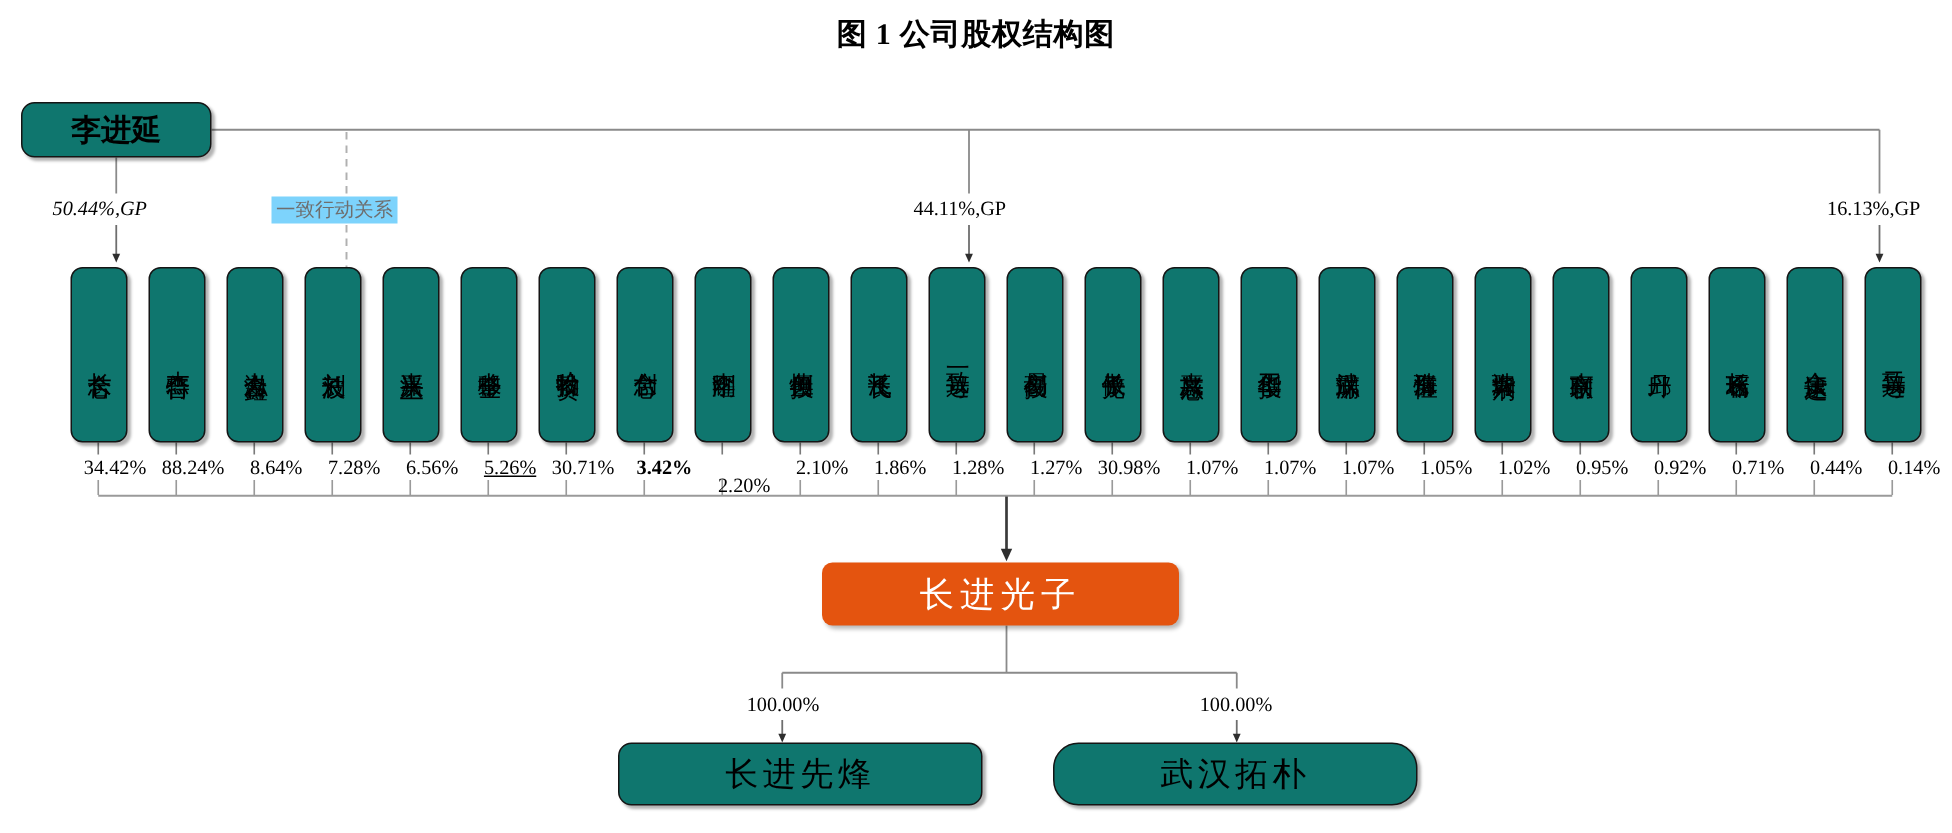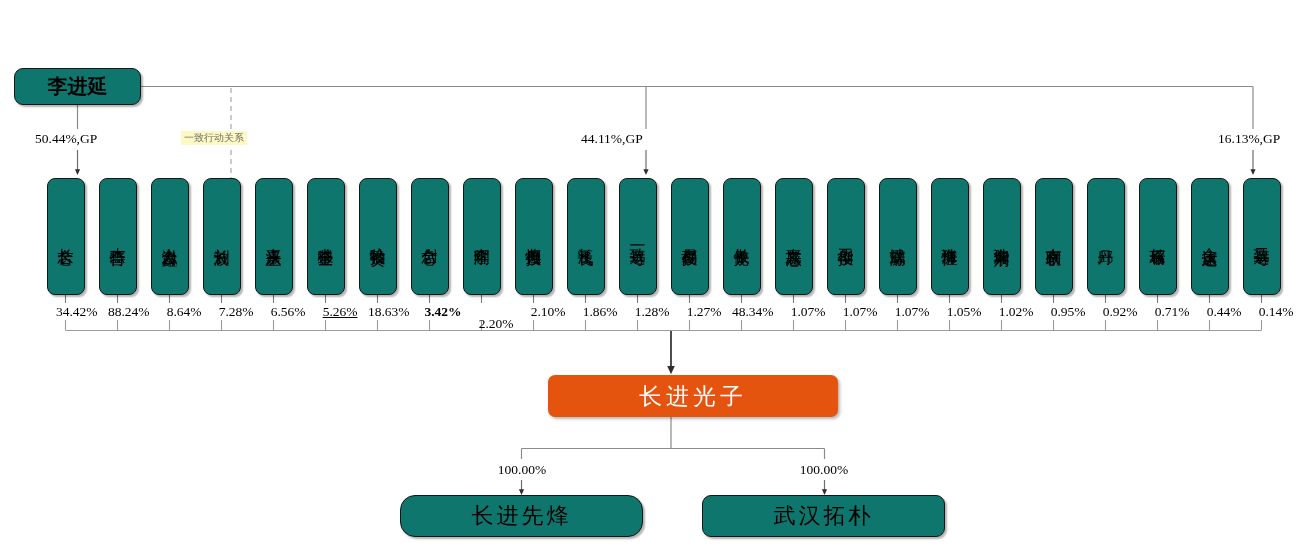--- a/index.html
+++ b/index.html
@@ -86,43 +86,43 @@
     text-align: right;
     font-size: 13.5px;
     font-family: "Liberation Serif", "DejaVu Serif", serif;
     white-space: nowrap;
   }
 
   
   #company-box {
     left: 548px;
     top: 375px;
-    width: 290px;
+    width: 238px;
     height: 42px;
     border: none;
     border-radius: 7px;
     background: #E4540F;
     color: #ffffff;
     font-size: 23px;
     letter-spacing: 4px;
     font-weight: normal;
     box-shadow: 2px 2px 3px rgba(0,0,0,0.28);
   }
 
   
   .sub-box {
     top: 495px;
     width: 243px;
     height: 42px;
     font-size: 22px;
     letter-spacing: 3px;
     border-radius: 9px;
   }
-  #sub-box-0 { left: 400px; border-radius: 15px; }
-  #sub-box-1 { left: 702px; }
+  #sub-box-0 { left: 412px; }
+  #sub-box-1 { left: 702px; border-radius: 17px; }
 
   .sub-pct {
     position: absolute;
     top: 462px;
     width: 90px;
     text-align: center;
     font-size: 13.5px;
     white-space: nowrap;
   }
   #sub-pct-0 { left: 477px; }
@@ -139,40 +139,41 @@
 
   
   .gp-label {
     position: absolute;
     font-size: 13.5px;
     white-space: nowrap;
     text-align: center;
     background: #ffffff;
     padding: 0 2px;
   }
-  #gp-label-0 { left: 33px;  top: 131px; }
-  #gp-label-1 { left: 579px; top: 131px; }
+  #gp-label-0 { left: 33px;  top: 131px; font-style: italic; }
+  #gp-label-1 { left: 607px; top: 131px; }
   #gp-label-2 { left: 1216px; top: 131px; }
 
   #concert-label {
     position: absolute;
     left: 181px;
     top: 131px;
-    font-size: 10px;
+    font-size: 13px;
     color: #6e6e6e;
     white-space: nowrap;
-    background: #fef9c3;
+    background: #7dd3fc;
     padding: 0 3px;
   }
 </style>
 </head>
 <body>
 
 <div id="chart-root">
 
+  <div id="figure-title">图 1 公司股权结构图</div>
 
   <svg id="wire-layer" viewBox="0 0 1301 555" xmlns="http://www.w3.org/2000/svg">
     <defs>
       <marker id="arrowDark" markerWidth="7" markerHeight="7" refX="3.2" refY="3.1" orient="auto" markerUnits="userSpaceOnUse">
         <path d="M0.4,0.5 L6.2,3.1 L0.4,5.7 z" fill="#2E2E2E"></path>
       </marker>
       <marker id="arrowBig" markerWidth="10" markerHeight="10" refX="4.6" refY="4.4" orient="auto" markerUnits="userSpaceOnUse">
         <path d="M0.5,0.6 L8.8,4.4 L0.5,8.2 z" fill="#2E2E2E"></path>
       </marker>
     </defs>
@@ -339,28 +340,28 @@
   <div class="node-box sh-box" id="sh-box-23" style="left:1242.5px;">
       <span class="sh-label">致远二号</span>
     </div>
 
   <div class="sh-pct" style="left:33.5px;">34.42%</div>
   <div class="sh-pct" style="left:85.5px;">88.24%</div>
   <div class="sh-pct" style="left:137.5px;">8.64%</div>
   <div class="sh-pct" style="left:189.5px;">7.28%</div>
   <div class="sh-pct" style="left:241.5px;">6.56%</div>
   <div class="sh-pct" style="left:293.5px;text-decoration:underline;">5.26%</div>
-  <div class="sh-pct" style="left:345.5px;">18.63%</div>
+  <div class="sh-pct" style="left:345.5px;">30.71%</div>
   <div class="sh-pct" style="left:397.5px;font-weight:bold;">3.42%</div>
   <div class="sh-pct" style="left:449.5px;margin-top:12px;">2.20%</div>
   <div class="sh-pct" style="left:501.5px;">2.10%</div>
   <div class="sh-pct" style="left:553.5px;">1.86%</div>
   <div class="sh-pct" style="left:605.5px;">1.28%</div>
   <div class="sh-pct" style="left:657.5px;">1.27%</div>
-  <div class="sh-pct" style="left:709.5px;">48.34%</div>
+  <div class="sh-pct" style="left:709.5px;">30.98%</div>
   <div class="sh-pct" style="left:761.5px;">1.07%</div>
   <div class="sh-pct" style="left:813.5px;">1.07%</div>
   <div class="sh-pct" style="left:865.5px;">1.07%</div>
   <div class="sh-pct" style="left:917.5px;">1.05%</div>
   <div class="sh-pct" style="left:969.5px;">1.02%</div>
   <div class="sh-pct" style="left:1021.5px;">0.95%</div>
   <div class="sh-pct" style="left:1073.5px;">0.92%</div>
   <div class="sh-pct" style="left:1125.5px;">0.71%</div>
   <div class="sh-pct" style="left:1177.5px;">0.44%</div>
   <div class="sh-pct" style="left:1229.5px;">0.14%</div>

